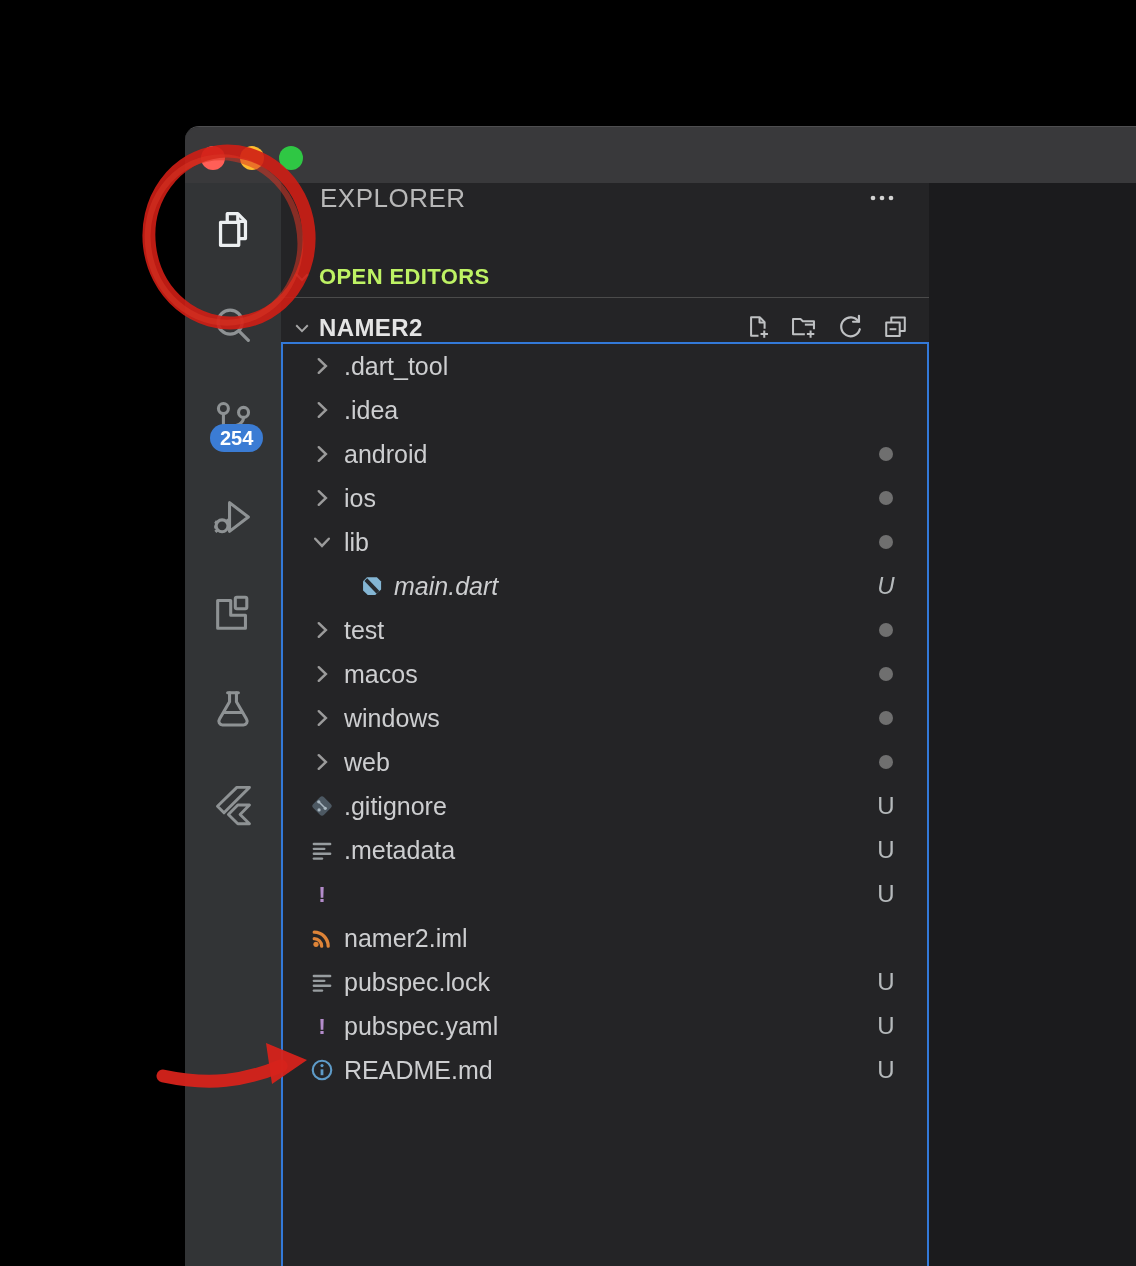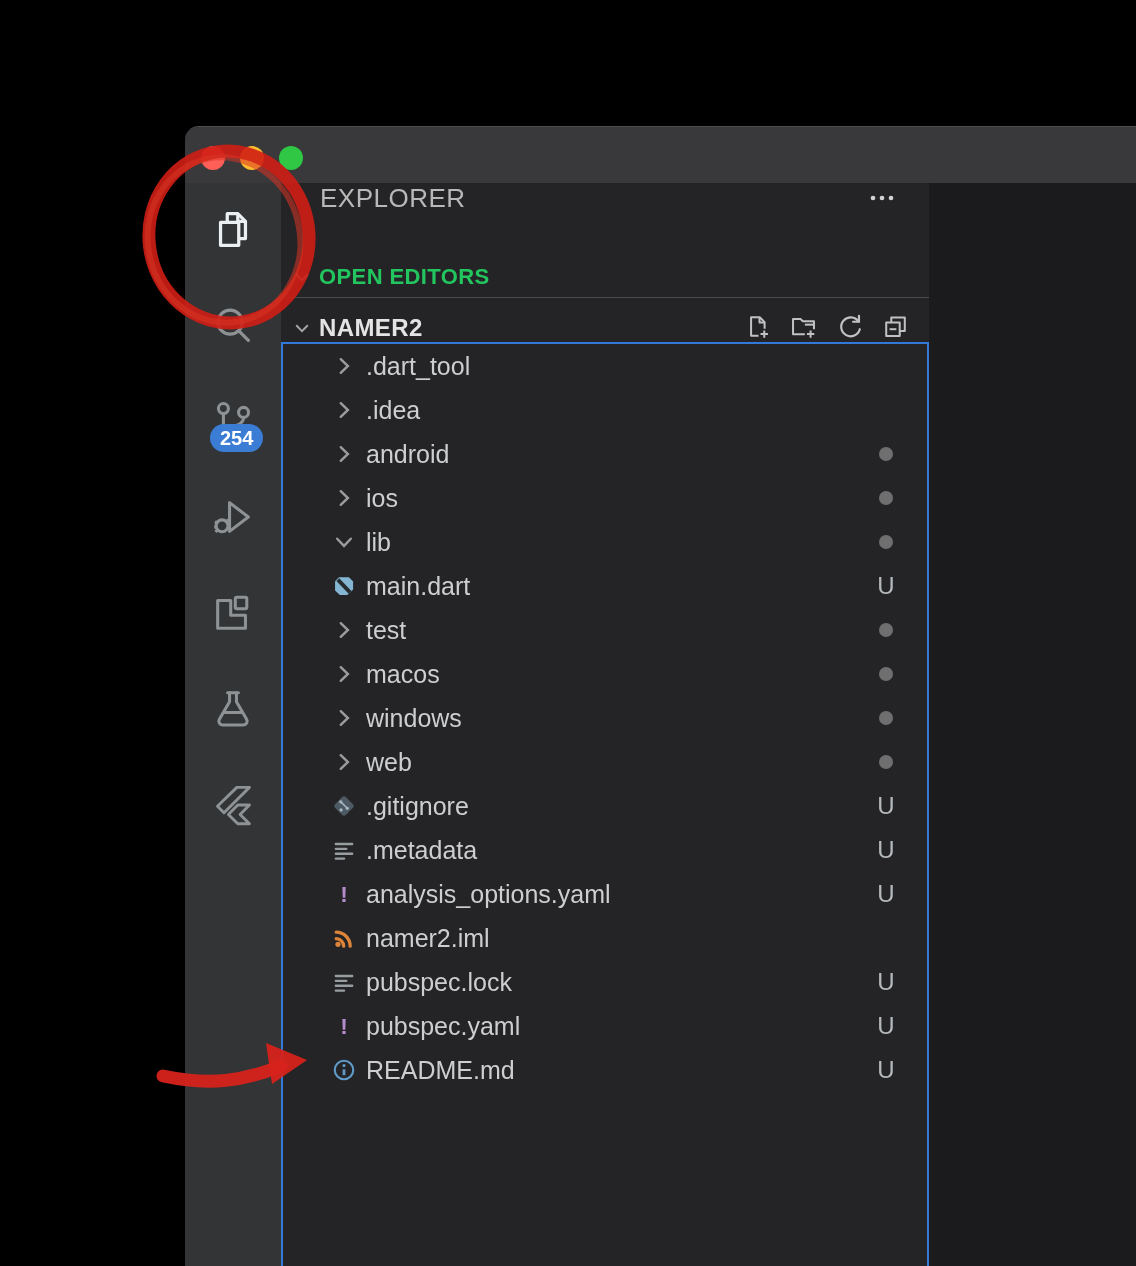--- a/index.html
+++ b/index.html
@@ -20,32 +20,32 @@
              border-radius:15px;background:var(--badge-bg,#3b7cd4);color:#fff;font-size:20px;
              font-weight:700;display:flex;align-items:center;justify-content:center;}
   #sidebar{width:648px;flex:none;background:#242426;position:relative;color:#ccc;}
   #editor{flex:1;background:#1b1b1d;}
   
   #sb-header{height:74px;display:flex;align-items:flex-start;padding:0 30px 0 39px;}
   #sb-title{font-size:26px;color:#b8b8b8;letter-spacing:.5px;flex:1;}
   .more-btn{width:34px;height:34px;display:flex;align-items:center;justify-content:center;color:#d2d2d2;}
   .sec-row{height:40px;display:flex;align-items:center;}
   .sec-chevron{width:22px;height:22px;margin:0 6px 0 10px;color:#a6a6a6;flex:none;}
-  .sec-label{font-size:22px;font-weight:700;color:#22c55e;letter-spacing:.4px;}
+  .sec-label{font-size:22px;font-weight:700;color:#bef264;letter-spacing:.4px;}
   .divider{height:1px;background:#4b4b4b;}
   #project-row{height:44px;display:flex;align-items:center;margin-top:8px;}
   #project-row .sec-label{font-size:24px;color:#e4e4e4;}
   #project-actions{margin-left:auto;margin-right:20px;display:flex;gap:19px;}
   .hdr-action{width:27px;height:27px;color:#bfc1c3;display:flex;align-items:center;justify-content:center;}
   .hdr-action svg{width:27px;height:27px;}
   
   #tree{position:absolute;left:0;right:0;top:159px;bottom:0;
         border:2px solid var(--accent,#3379d8);border-bottom:none;background:#242426;overflow:hidden;}
-  .tree-row{height:44px;display:flex;align-items:center;padding-left:48px;position:relative;}
-  .tree-row.indent1{padding-left:48px;}
+  .tree-row{height:44px;display:flex;align-items:center;padding-left:26px;position:relative;}
+  .tree-row.indent1{padding-left:76px;font-style:italic;}
   .slot{width:26px;height:26px;flex:none;display:flex;align-items:center;justify-content:center;color:#9b9b9b;}
   .slot svg{width:26px;height:26px;}
   .tree-label{margin-left:9px;font-size:25px;color:#cdced0;white-space:nowrap;}
   .row-badge{position:absolute;right:27px;width:28px;display:flex;align-items:center;justify-content:center;}
   .dot{width:14px;height:14px;border-radius:50%;background:var(--dot,#6f6f6f);}
   .u-badge{font-size:24px;color:var(--u-col,#b5b9bb);}
   
   #annotations{position:absolute;left:0;top:0;width:1136px;height:1266px;pointer-events:none;z-index:50;}
 </style>
 </head>
@@ -300,21 +300,20 @@
               </span>
               <span class="tree-label">.metadata</span>
               <span class="row-badge u-badge">U</span>
             </div>
             <div class="tree-row">
               <span class="slot">
                 <svg viewBox="0 0 16 16">
                   <text x="8" y="12.8" font-size="14" font-weight="bold" fill="#b48ccb" text-anchor="middle" font-family="Liberation Sans, sans-serif">!</text>
                 </svg>
               </span>
-              <span class="tree-label">analysis_options.yaml</span>
               <span class="row-badge u-badge">U</span>
             </div>
             <div class="tree-row">
               <span class="slot">
                 <svg viewBox="0 0 16 16" fill="none">
                   <g stroke="#de8438" stroke-width="2" stroke-linecap="round">
                     <path d="M3.2 8.4 A4.6 4.6 0 0 1 7.8 13"></path>
                     <path d="M3.2 4.4 A8.6 8.6 0 0 1 11.8 13"></path>
                   </g>
                   <circle cx="4.3" cy="11.9" r="1.6" fill="#de8438"></circle>

